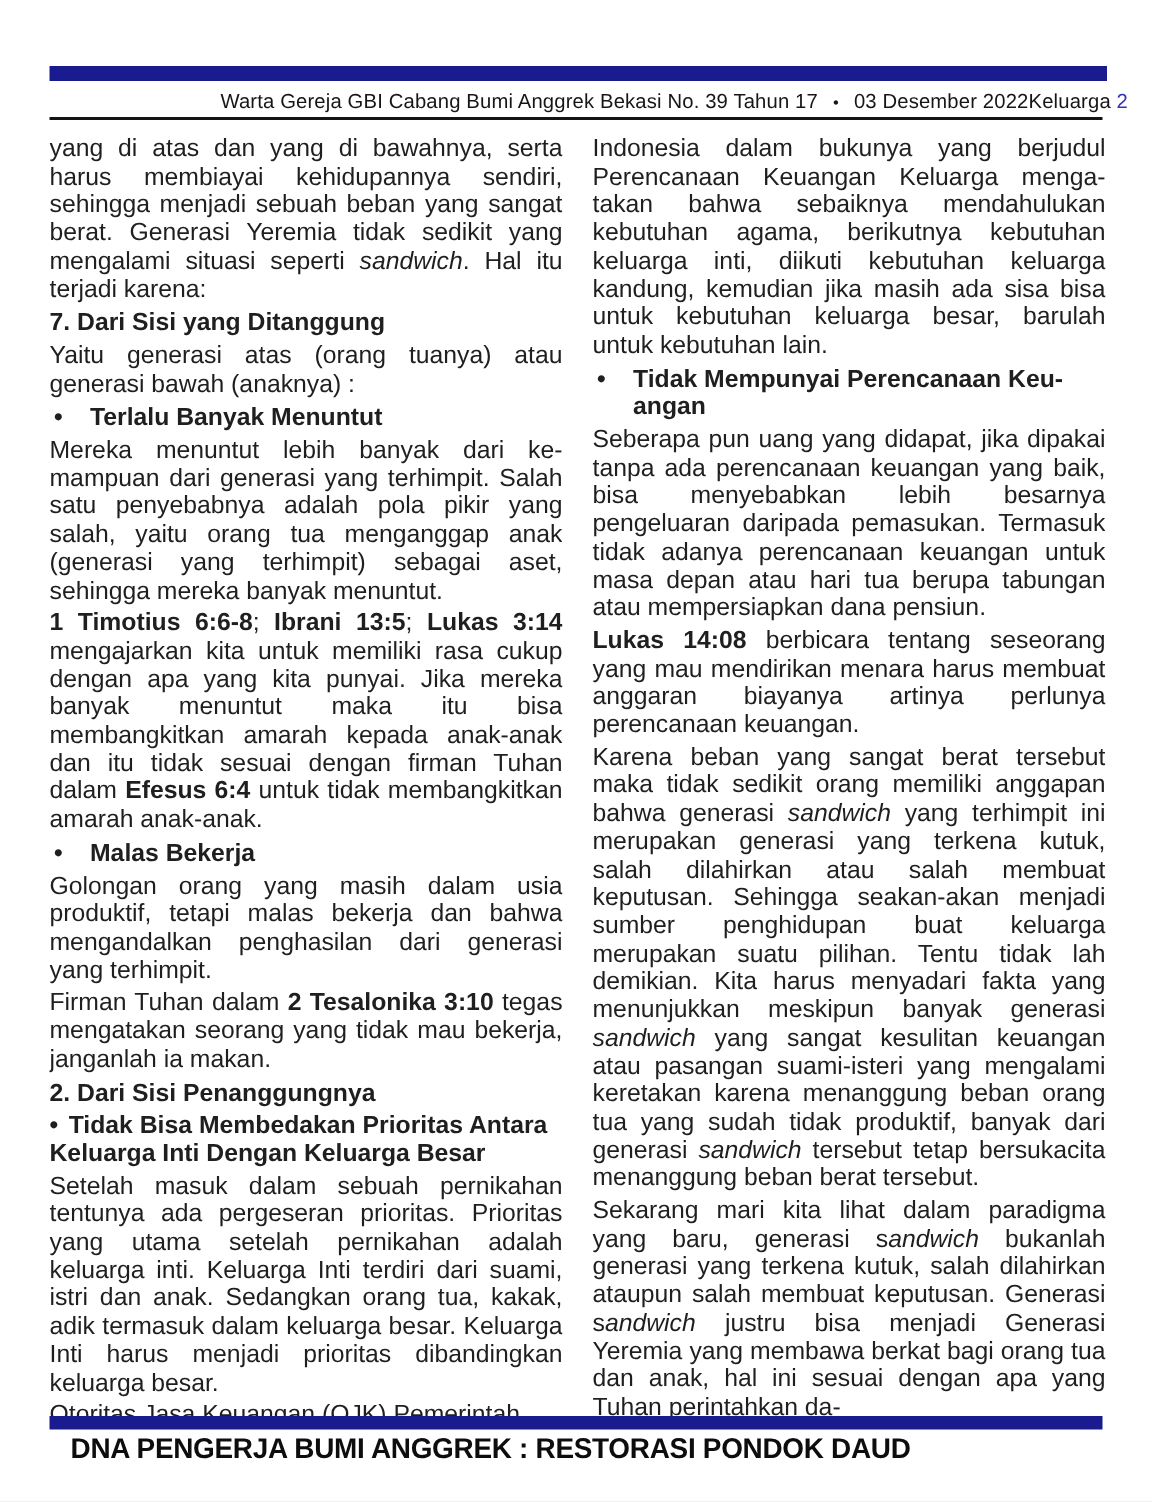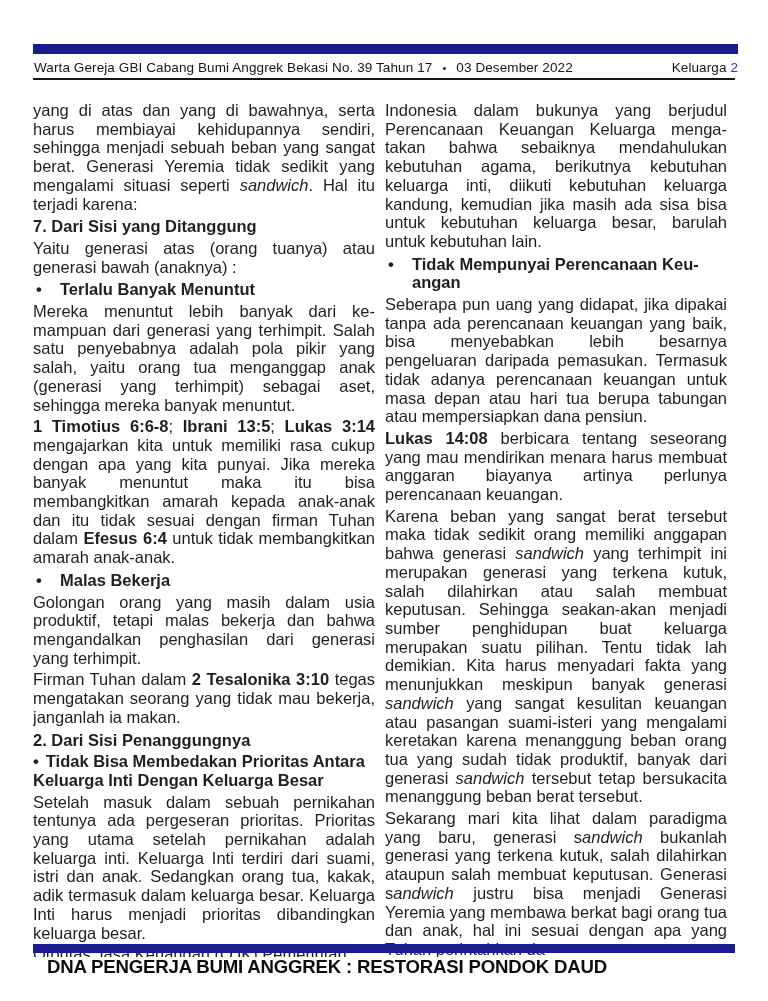--- a/index.html
+++ b/index.html
@@ -3,31 +3,31 @@
 <meta charset="utf-8">
 <style>
   html,body{margin:0;padding:0;background:#e8e8e8;}
   .page{
     position:relative;width:768px;height:1001px;background:#ffffff;
     font-family:"Liberation Sans", sans-serif;overflow:hidden;
   }
   
   .topbar{position:absolute;left:33px;top:44px;width:705px;height:10px;background:#1b1b90;}
   .header-row{
-    position:absolute;left:34px;top:57px;width:704px;height:18px;
-    display:flex;justify-content:space-between;align-items:flex-end;
+    position:absolute;left:48px;top:57px;width:704px;height:18px;
+    display:flex;justify-content:flex-end;align-items:flex-end;
     font-size:13.5px;color:#161616;letter-spacing:0.1px;
   }
   .header-left .sep{display:inline-block;padding:0 10px;font-size:11px;}
   .pageno{color:#3434b8;}
   .rule{position:absolute;left:33px;top:78px;width:702px;height:2px;background:#141414;}
   
   .columns{
-    position:absolute;left:33px;top:101px;width:704px;height:856px;
-    display:flex;gap:10px;overflow:hidden;
+    position:absolute;left:33px;top:90px;width:704px;height:856px;
+    display:flex;gap:20px;overflow:hidden;
   }
   .col{width:342px;overflow:hidden;}
   .blk{font-size:16.5px;line-height:18.7px;color:#1f1f1f;margin:0 0 3px 0;}
   .p{text-align:justify;}
   .h{font-weight:bold;margin-top:4px;}
   .bh{font-weight:bold;position:relative;padding-left:27px;margin-top:4px;}
   .bh > .bullet{position:absolute;left:3px;top:0;}
   .bhf{font-weight:bold;margin-top:2px;}
   .bhf > .bullet{margin-right:7px;}
   .b{font-weight:bold;}

